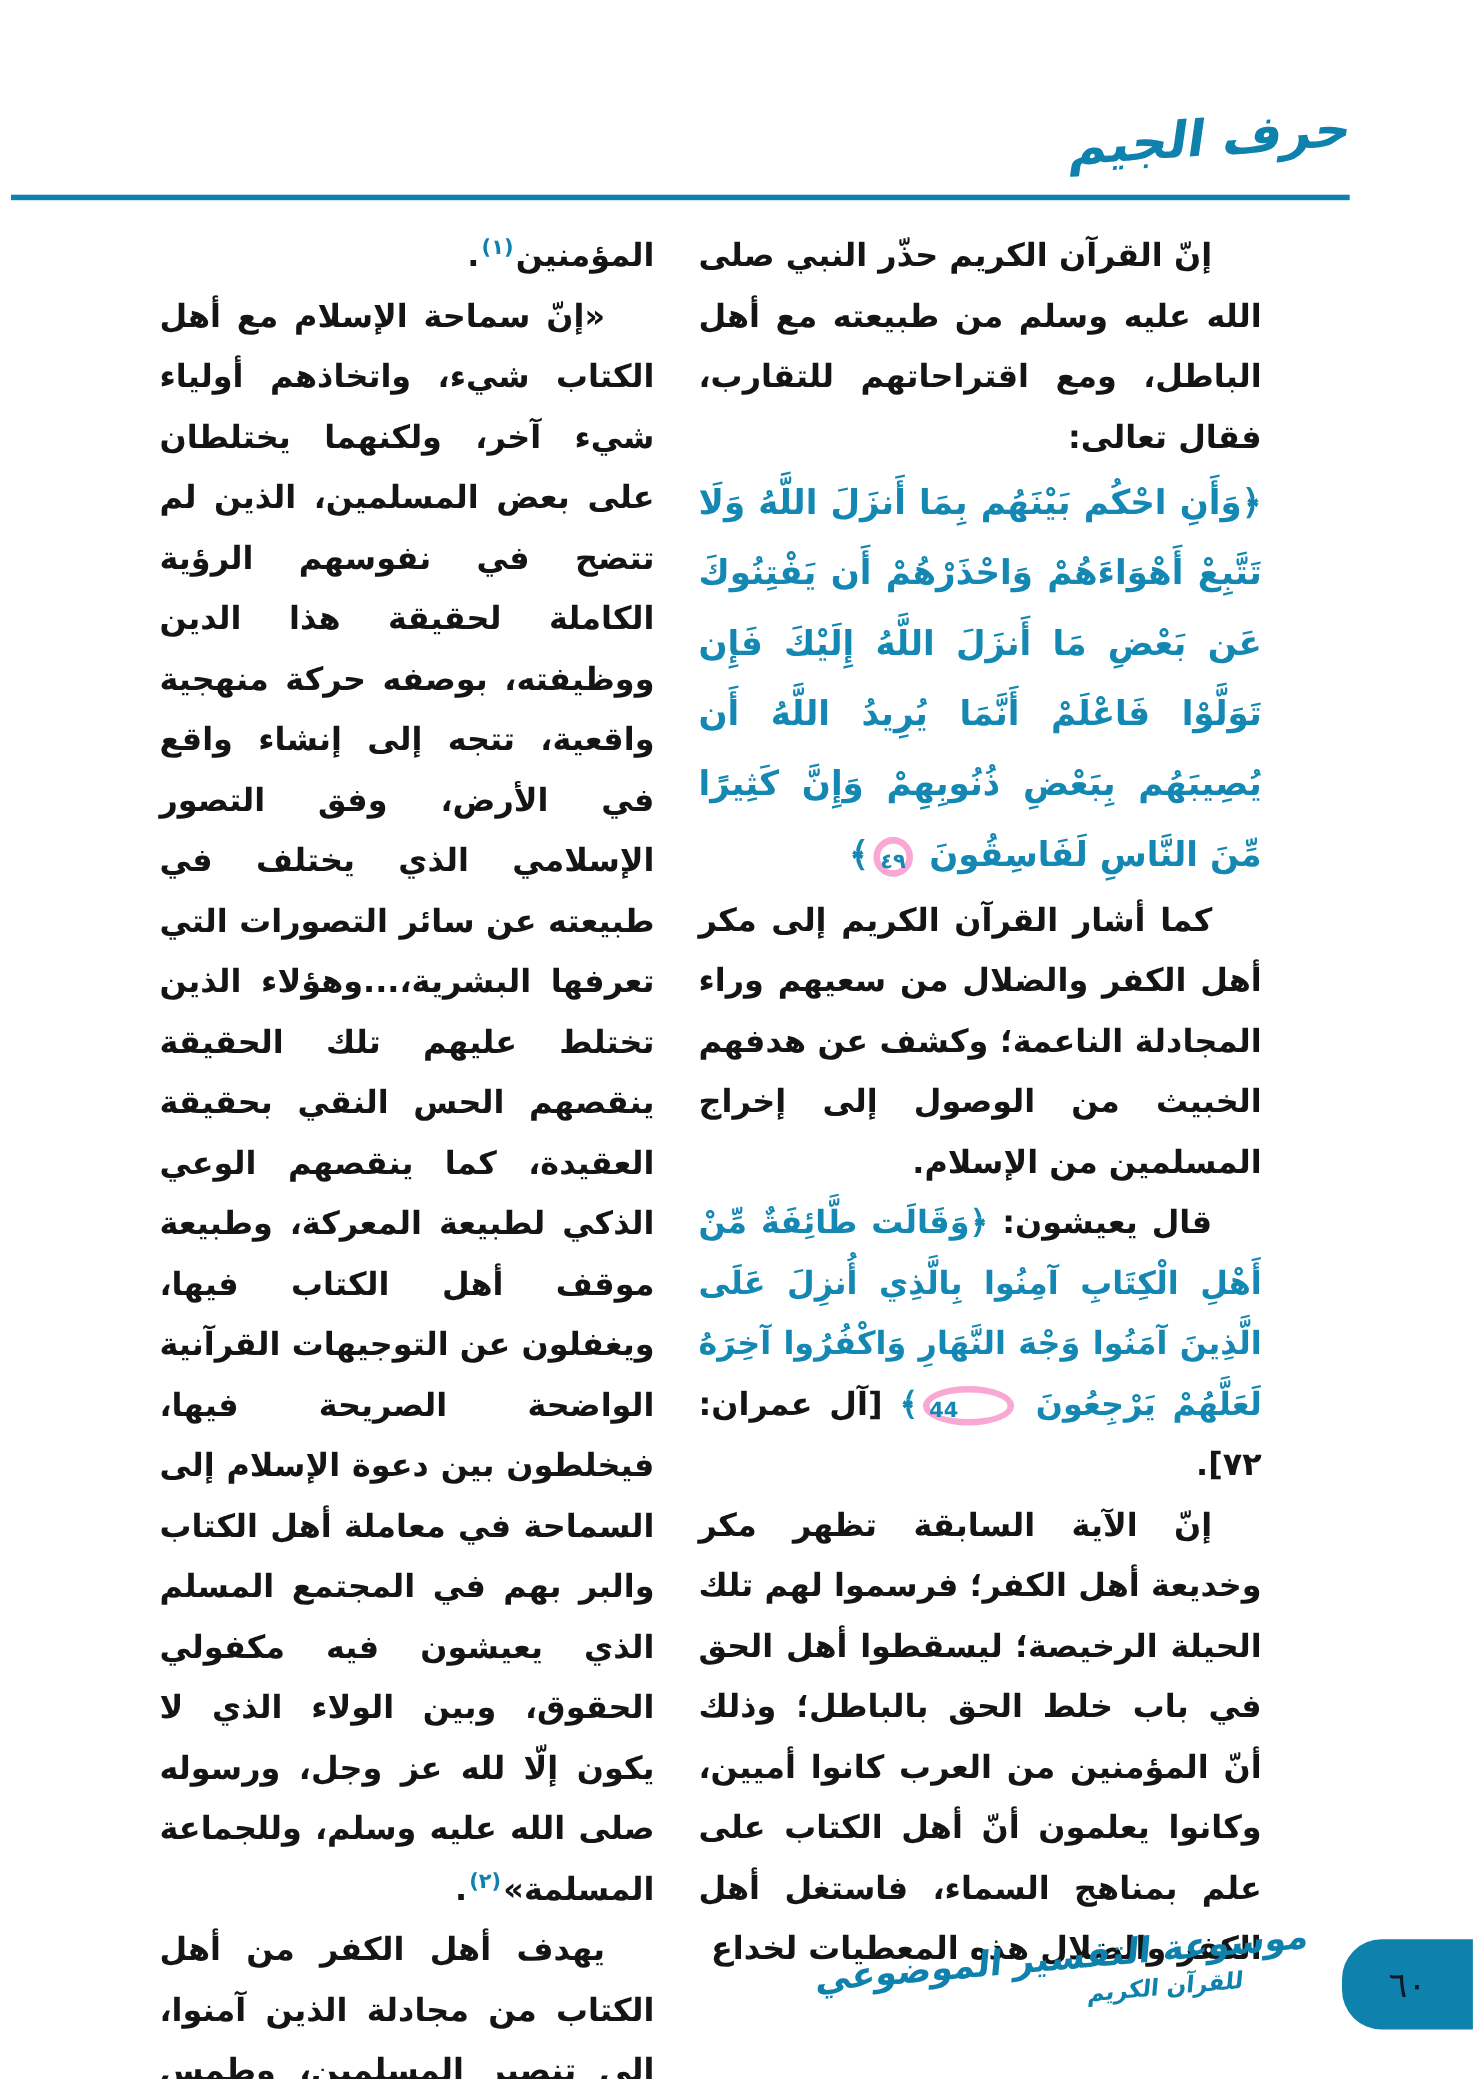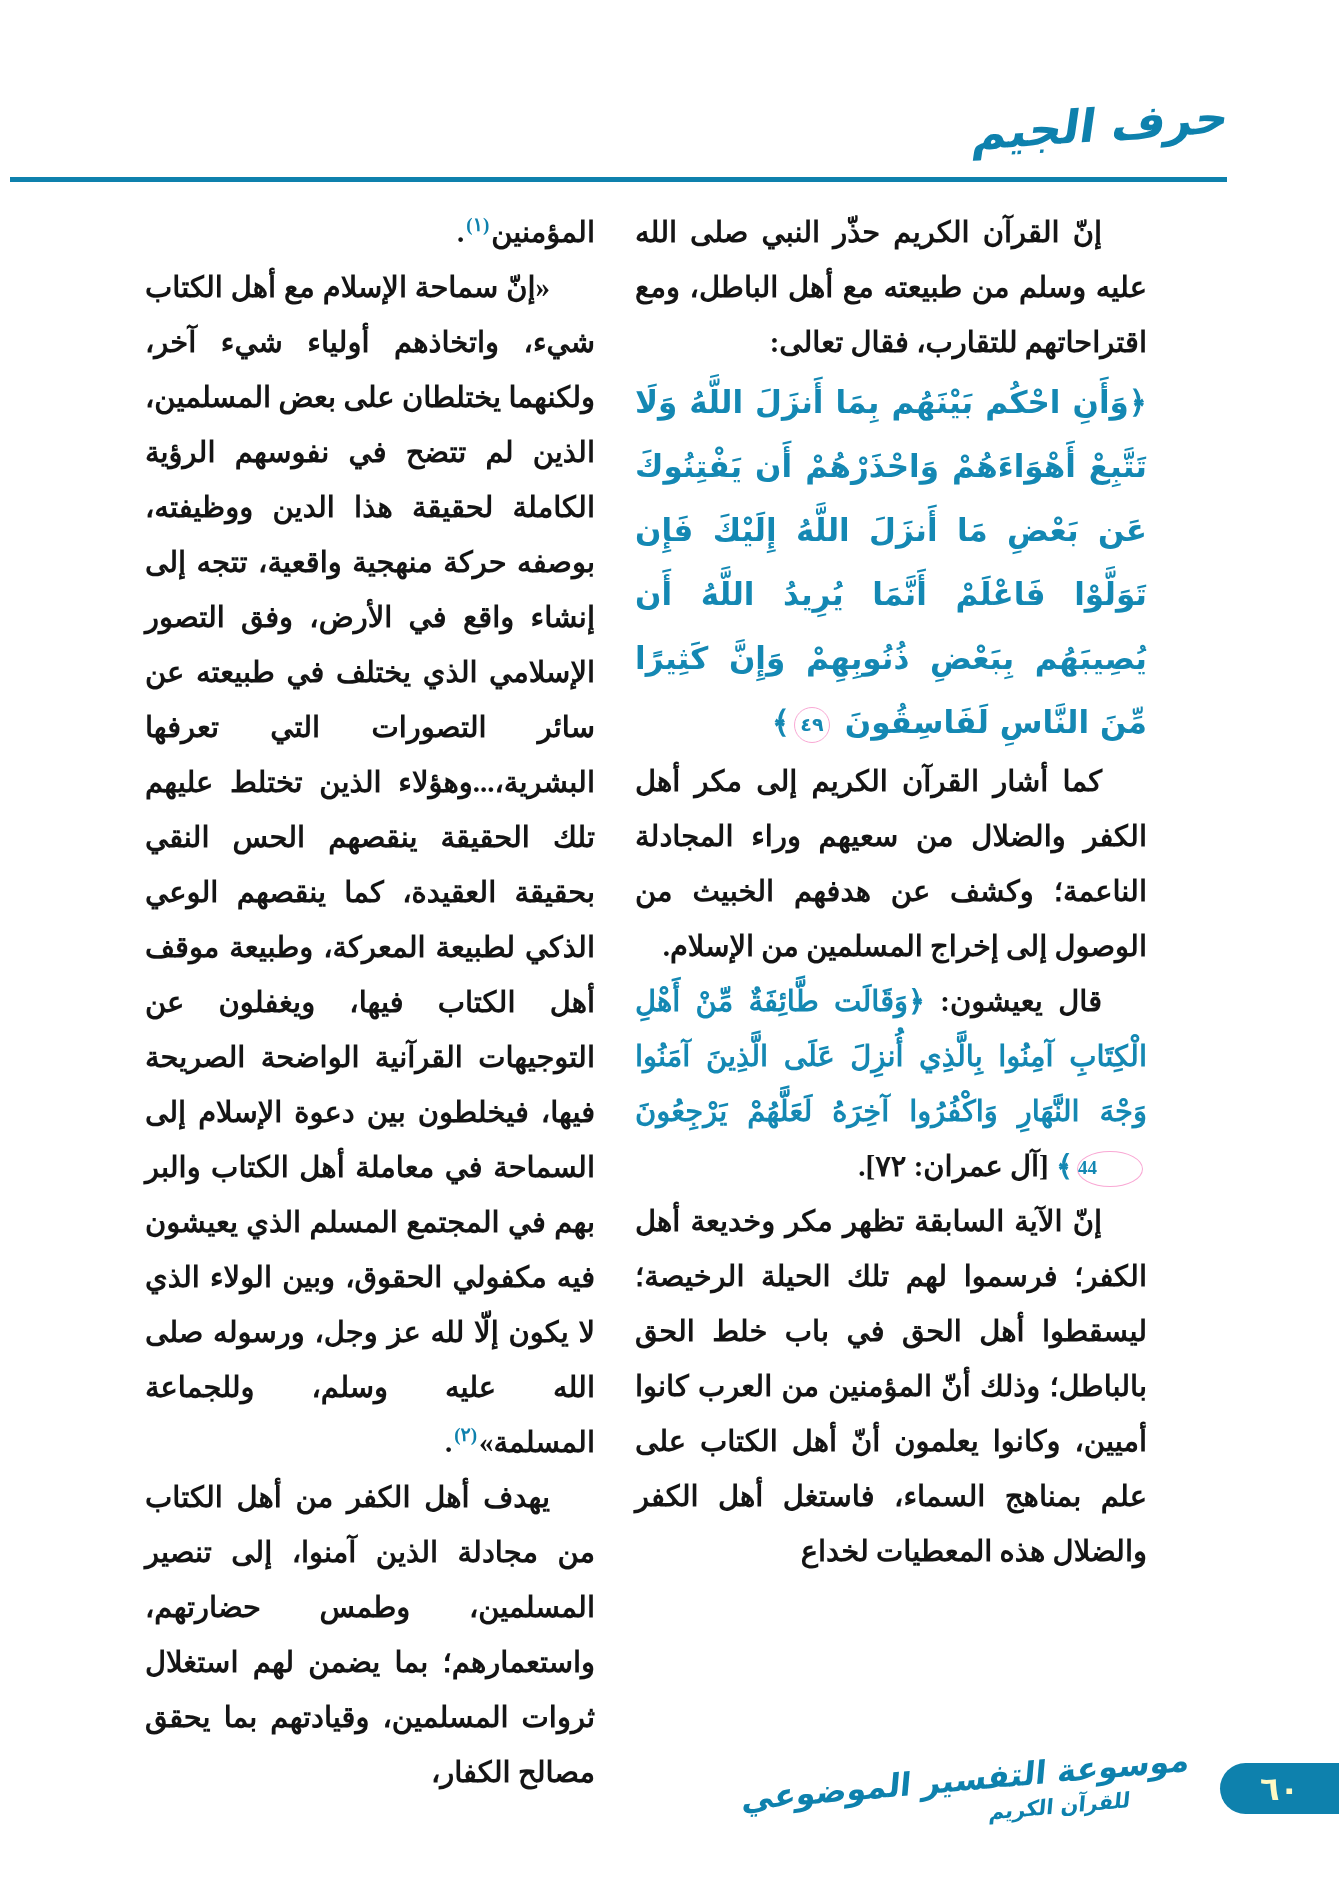--- a/index.html
+++ b/index.html
@@ -42,37 +42,36 @@
   }
   .col-right { width: 512px; }
   .col-left  { width: 450px; }
   p { margin: 0; }
   .body {
     font-size: 29px;
     font-weight: bold;
     color: #151515;
     line-height: 55px;
     text-align: justify;
-    font-family: Liberation Serif, serif;
   }
   .indent { text-indent: 45px; }
   .quran-block {
     font-size: 31px;
     font-weight: bold;
     color: #1488b3;
     line-height: 64px;
     text-align: justify;
   }
   .q { color: #1488b3; }
   .ayah-badge {
     display: inline-block;
     min-width: 36px;
     height: 36px;
     line-height: 32px;
-    border: 1px solid #f9a8d4;
+    border: 6px solid #f9a8d4;
     border-radius: 50%;
     text-align: center;
     font-size: 19px;
     font-weight: bold;
     color: #1488b3;
     vertical-align: middle;
     margin: 0 4px;
     box-sizing: border-box;
   }
   .fn-ref {
@@ -92,29 +91,29 @@
     color: #0e81ad;
     transform: rotate(-5deg) skewX(-10deg);
   }
   .logo-line1 { font-size: 32px; font-weight: bold; letter-spacing: -2px; white-space: nowrap; }
   .logo-line2 { font-size: 21px; font-weight: bold; margin-top: 4px; }
   .page-badge {
     position: absolute;
     top: 1763px;
     right: 0;
     width: 119px;
-    height: 51px;
+    height: 82px;
     background: #0e81ad;
     border-radius: 36px 0 0 36px;
     display: flex;
     align-items: center;
     justify-content: center;
-    color: #fef9c3;
+    color: #0f172a;
     font-size: 32px;
-    font-weight: bold;
+    font-weight: normal;
   }
 </style>
 </head>
 <body>
 
 <div class="page">
 
   <div class="header-title">حرف الجيم</div>
   <div class="header-rule"></div>
 

